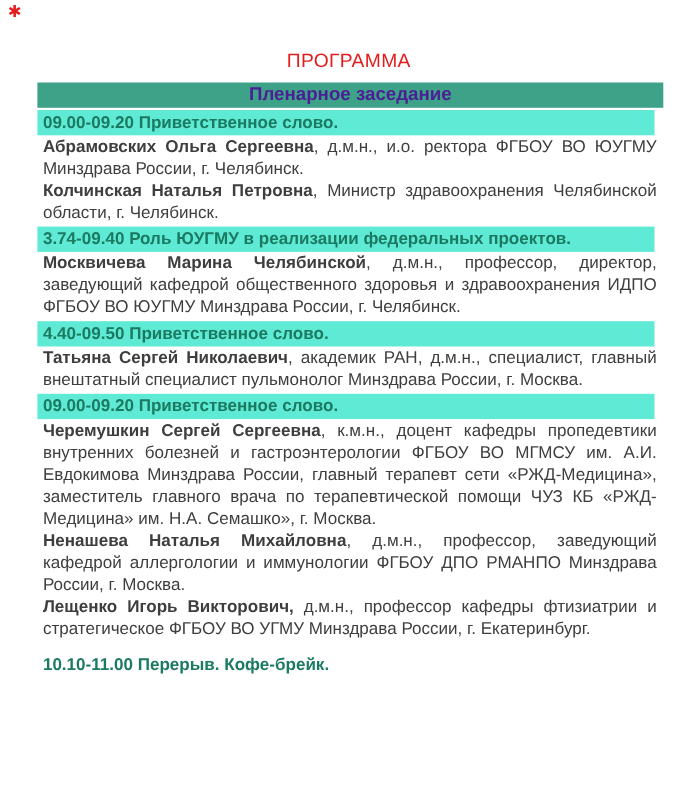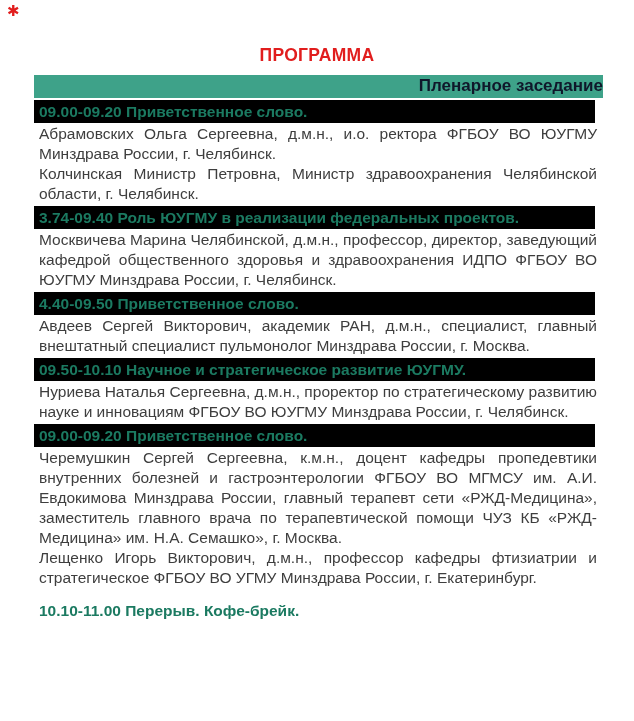--- a/index.html
+++ b/index.html
@@ -18,96 +18,93 @@
     color: #e11d1d;
     font-size: 15px;
     font-weight: bold;
     line-height: 15px;
   }
   .title {
     margin: 45px 0 9px 0;
     text-align: center;
     color: #e11d1d;
     font-size: 17.5px;
-    font-weight: bold;
+    font-weight: normal;
     letter-spacing: 0.3px;
   }
   .banner {
     margin: 0 31px 1px 34px;
     background: #3ea289;
-    color: #0f172a;
-    text-align: right;
+    color: #4c1d95;
+    text-align: center;
     font-weight: bold;
     font-size: 17px;
     padding: 1px 0 2px 0;
   }
   .sections {
     margin: 0 31px 0 34px;
     color: #3e3e3e;
     font-size: 15.5px;
     line-height: 20px;
   }
   .time-header {
-    background: #000000;
+    background: #5eead4;
     color: #1b7a61;
     font-weight: bold;
     font-size: 15.5px;
     padding: 2px 4px 1px 5px;
     margin: 2px 8px 1px 0;
   }
   .time-header.plain {
     background: transparent;
     margin-top: 11px;
   }
   .entry {
     margin: 0;
     padding: 0 6px 0 5px;
     text-align: justify;
   }
-  .entry .name { font-weight: normal; }
+  .entry .name { font-weight: bold; }
 </style>
 </head>
 <body>
 
 <div class="page">
 
   <span class="corner-mark">✱</span>
 
   <h1 class="title">ПРОГРАММА</h1>
 
   <div class="banner">
     <span>Пленарное заседание</span>
   </div>
 
   <div class="sections">
 
     <section>
       <div class="time-header">09.00-09.20 Приветственное слово.</div>
       <p class="entry"><span class="name">Абрамовских Ольга Сергеевна</span><span>, д.м.н., и.о. ректора ФГБОУ ВО ЮУГМУ Минздрава России, г. Челябинск.</span></p>
-      <p class="entry"><span class="name">Колчинская Министр Петровна</span><span>, Министр здравоохранения Челябинской области, г. Челябинск.</span></p>
+      <p class="entry"><span class="name">Колчинская Наталья Петровна</span><span>, Министр здравоохранения Челябинской области, г. Челябинск.</span></p>
     </section>
 
     <section>
       <div class="time-header">3.74-09.40 Роль ЮУГМУ в реализации федеральных проектов.</div>
       <p class="entry"><span class="name">Москвичева Марина Челябинской</span><span>, д.м.н., профессор, директор, заведующий кафедрой общественного здоровья и здравоохранения ИДПО ФГБОУ ВО ЮУГМУ Минздрава России, г. Челябинск.</span></p>
     </section>
 
     <section>
       <div class="time-header">4.40-09.50 Приветственное слово.</div>
-      <p class="entry"><span class="name">Авдеев Сергей Викторович</span><span>, академик РАН, д.м.н., специалист, главный внештатный специалист пульмонолог Минздрава России, г. Москва.</span></p>
+      <p class="entry"><span class="name">Татьяна Сергей Николаевич</span><span>, академик РАН, д.м.н., специалист, главный внештатный специалист пульмонолог Минздрава России, г. Москва.</span></p>
     </section>
 
-    <section>
-      <div class="time-header">09.50-10.10 Научное и стратегическое развитие ЮУГМУ.</div>
-      <p class="entry"><span class="name">Нуриева Наталья Сергеевна</span><span>, д.м.н., проректор по стратегическому развитию науке и инновациям ФГБОУ ВО ЮУГМУ Минздрава России, г. Челябинск.</span></p>
-    </section>
 
     <section>
       <div class="time-header">09.00-09.20 Приветственное слово.</div>
       <p class="entry"><span class="name">Черемушкин Сергей Сергеевна</span><span>, к.м.н., доцент кафедры пропедевтики внутренних болезней и гастроэнтерологии ФГБОУ ВО МГМСУ им. А.И. Евдокимова Минздрава России, главный терапевт сети «РЖД-Медицина», заместитель главного врача по терапевтической помощи ЧУЗ КБ «РЖД-Медицина» им. Н.А. Семашко», г. Москва.</span></p>
+      <p class="entry"><span class="name">Ненашева Наталья Михайловна</span><span>, д.м.н., профессор, заведующий кафедрой аллергологии и иммунологии ФГБОУ ДПО РМАНПО Минздрава России, г. Москва.</span></p>
       <p class="entry"><span class="name">Лещенко Игорь Викторович,</span><span> д.м.н., профессор кафедры фтизиатрии и стратегическое ФГБОУ ВО УГМУ Минздрава России, г. Екатеринбург.</span></p>
     </section>
 
     <section>
       <div class="time-header plain">10.10-11.00 Перерыв. Кофе-брейк.</div>
     </section>
 
   </div>
 </div>
 

